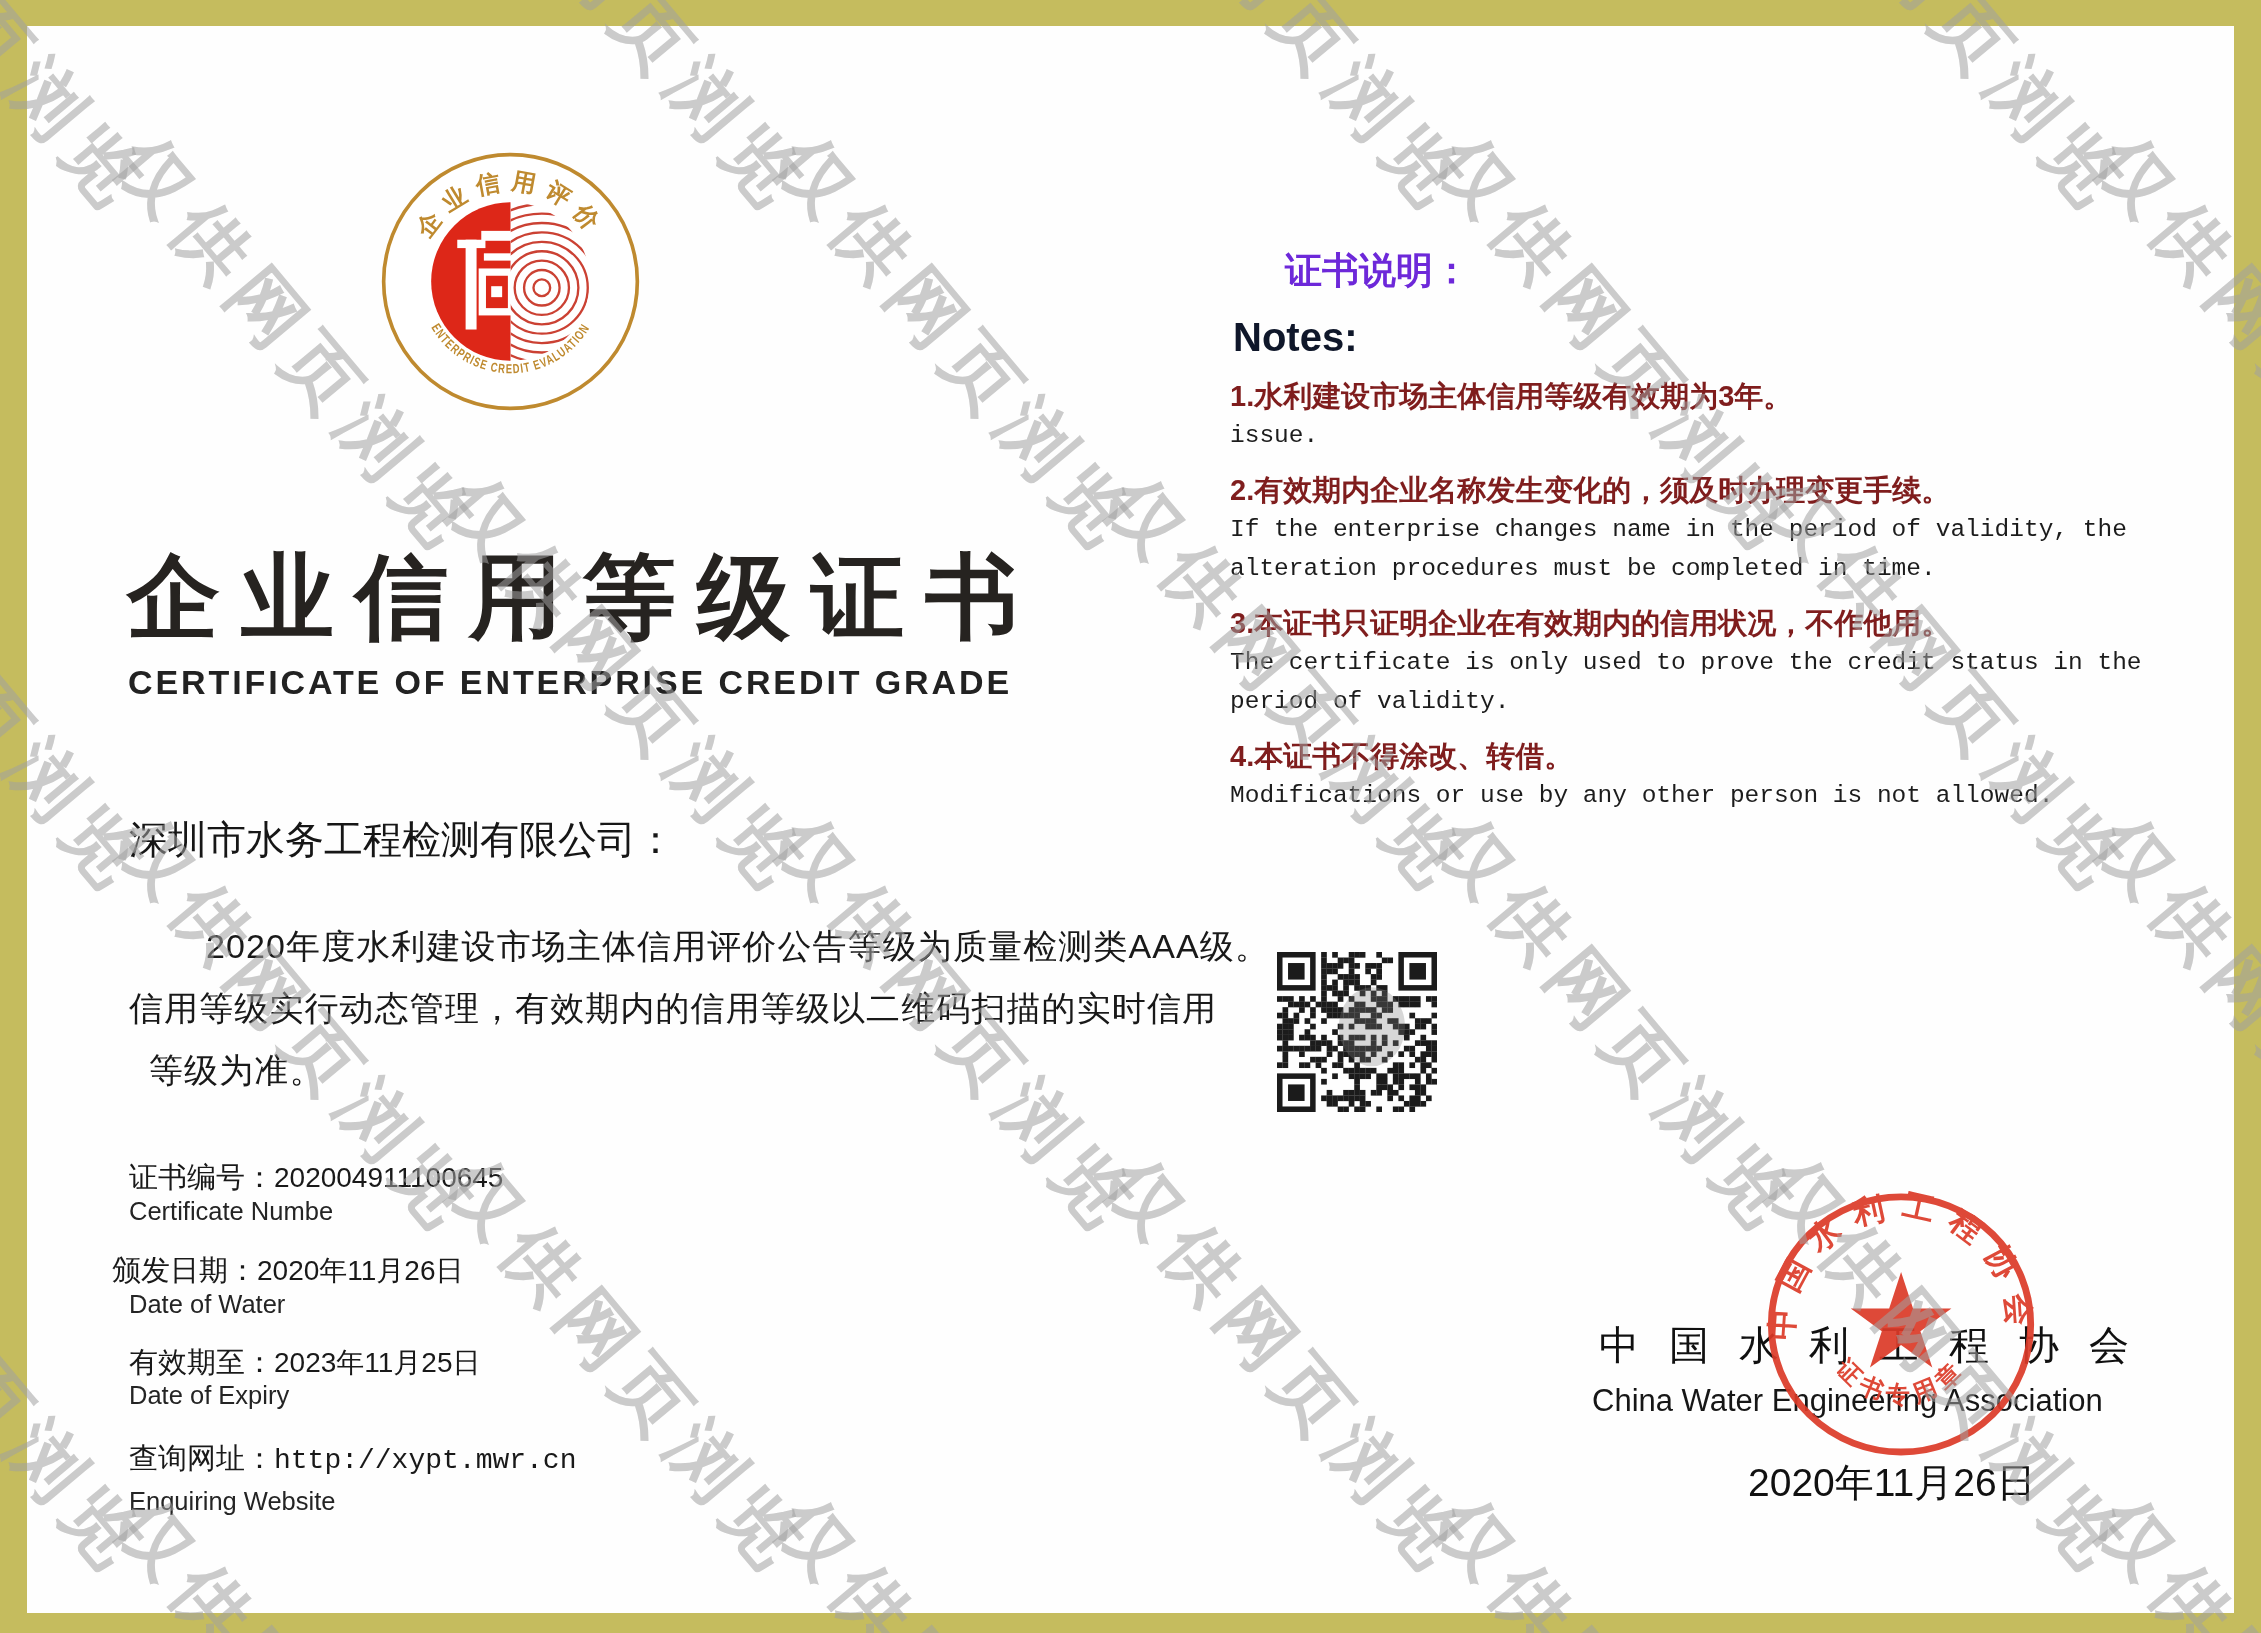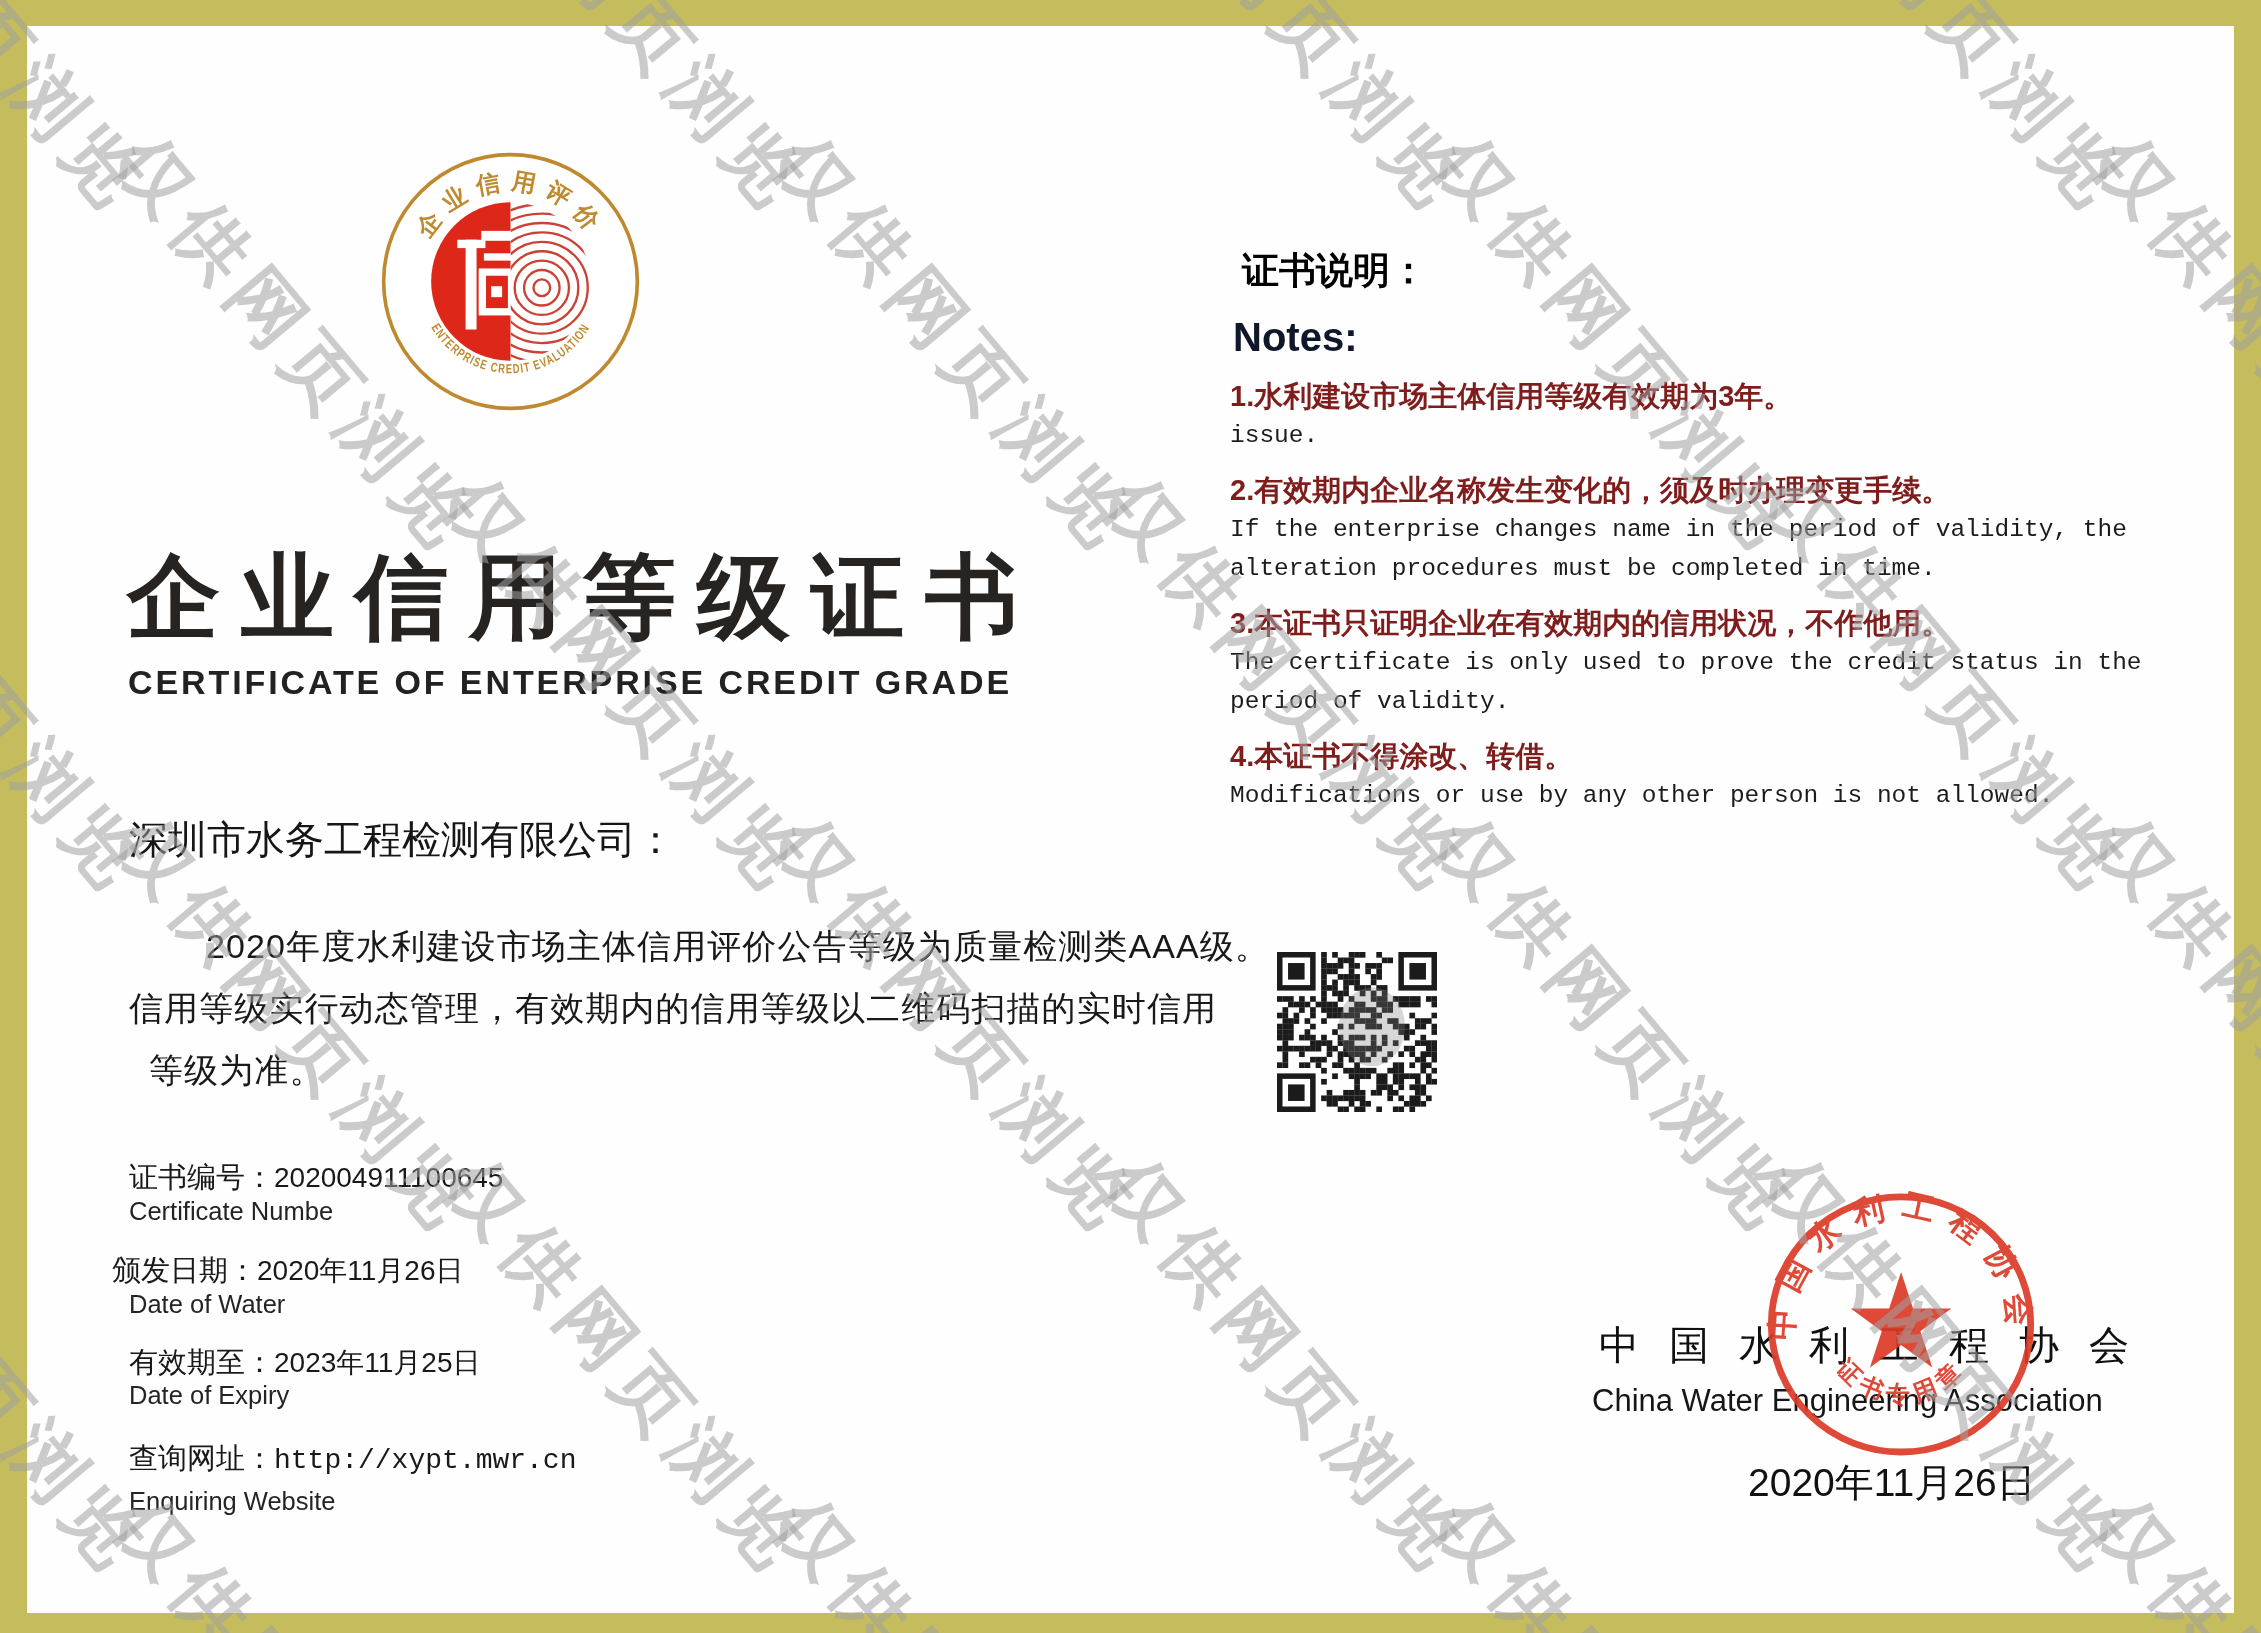--- a/index.html
+++ b/index.html
@@ -34,21 +34,21 @@
   .field-cn{font-size:29px; color:#191919;}
   .field-en{font-size:25.5px; color:#242424;}
   .field-val{font-size:28px;}
   .mono{font-family:"Liberation Mono","DejaVu Sans Mono",monospace;}
   .f1cn{left:129px; top:1158px;} .f1en{left:129px; top:1197px;}
   .f2cn{left:112px; top:1251px;} .f2en{left:129px; top:1290px;}
   .f3cn{left:129px; top:1343px;} .f3en{left:129px; top:1381px;}
   .f4cn{left:129px; top:1439px;} .f4en{left:129px; top:1487px;}
 
   
-  .notes-head-cn{left:1242px; top:246px; font-size:37px; font-weight:bold; color:#000000;}
+  .notes-head-cn{left:1285px; top:246px; font-size:37px; font-weight:bold; color:#6d28d9;}
   .notes-head-en{left:1233px; top:315px; font-size:40px; font-weight:bold; color:#0f172a;}
   .notes-list{position:absolute; left:1230px; top:377px; width:1011px;}
   .note-item{margin-bottom:16px;}
   .note-cn{
     font-size:29px; font-weight:600; line-height:39px;
     color:#7f1d1d; white-space:nowrap;
   }
   .note-en{
     font-size:24.5px; line-height:39px; color:#1c1c1c;
     font-family:"Liberation Mono","DejaVu Sans Mono",monospace; white-space:nowrap;

